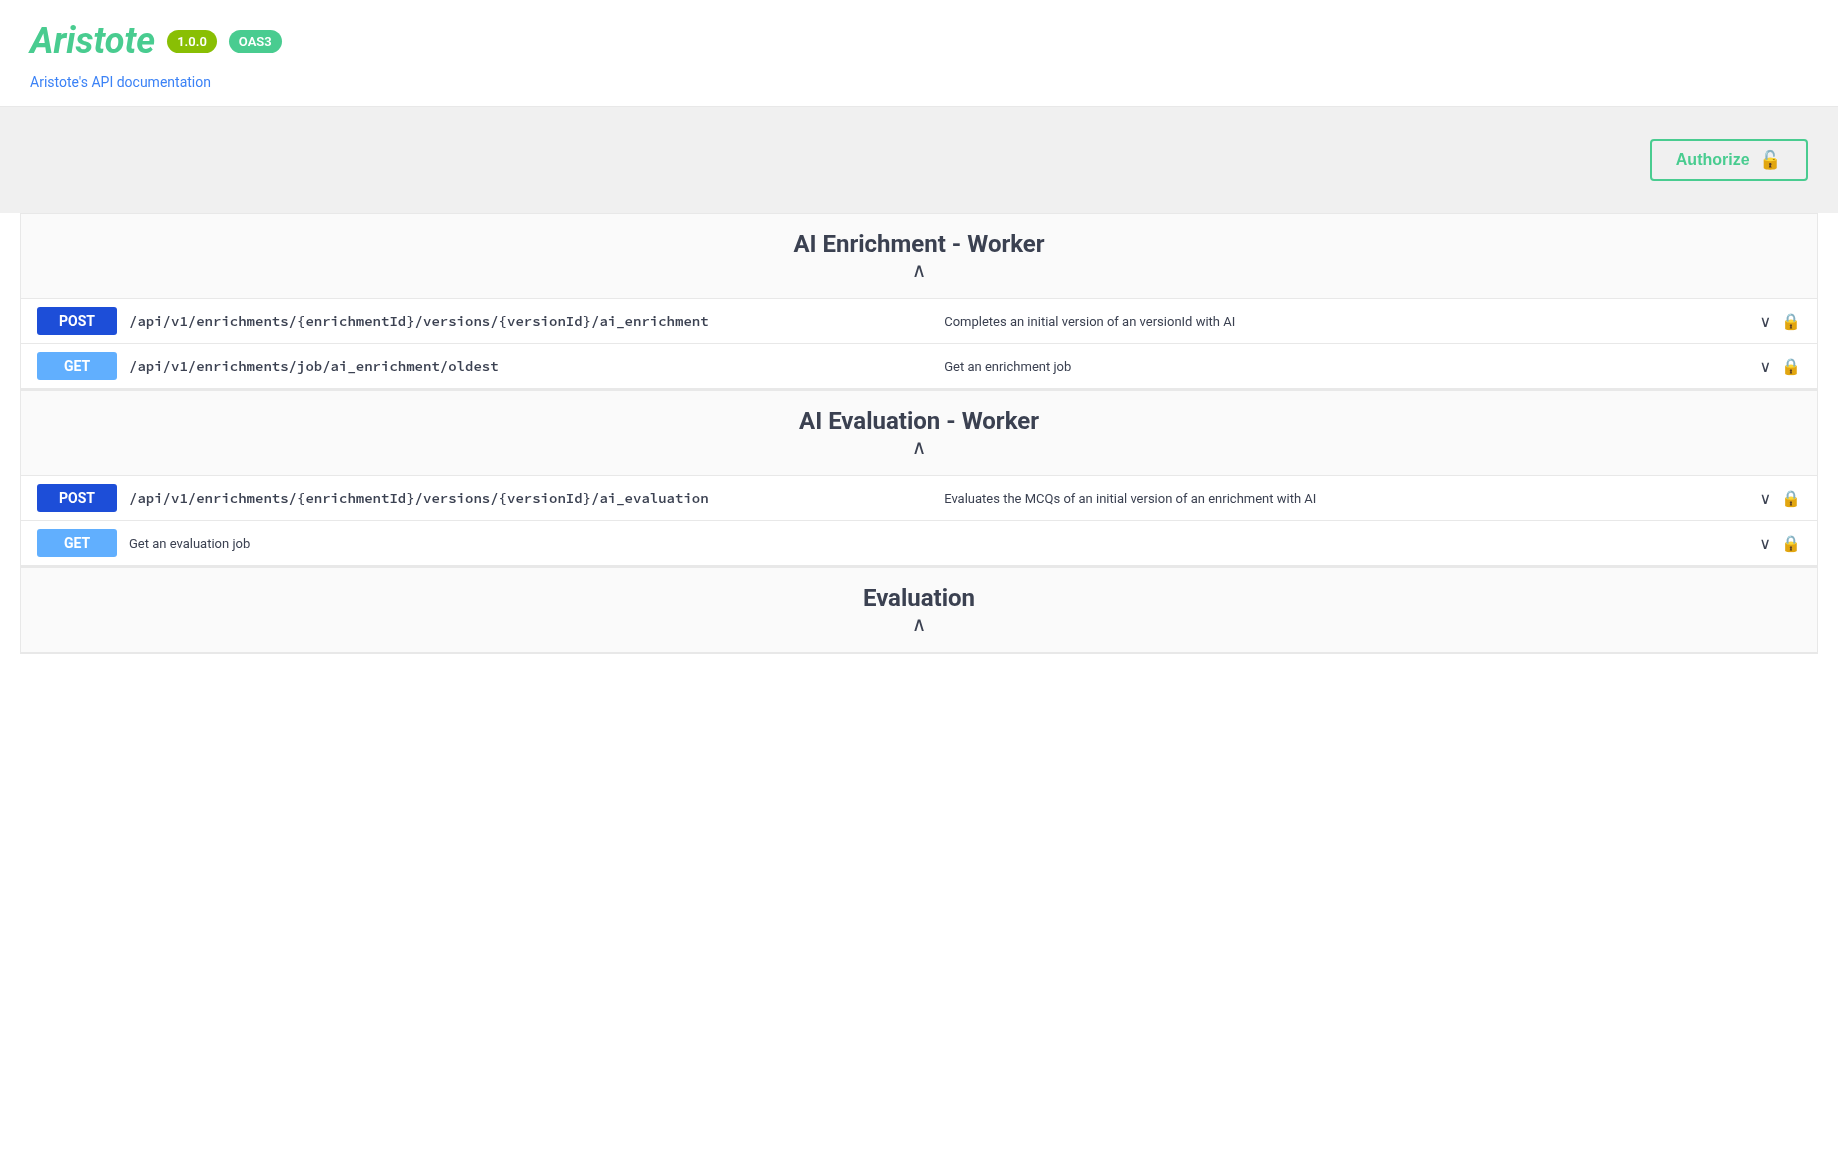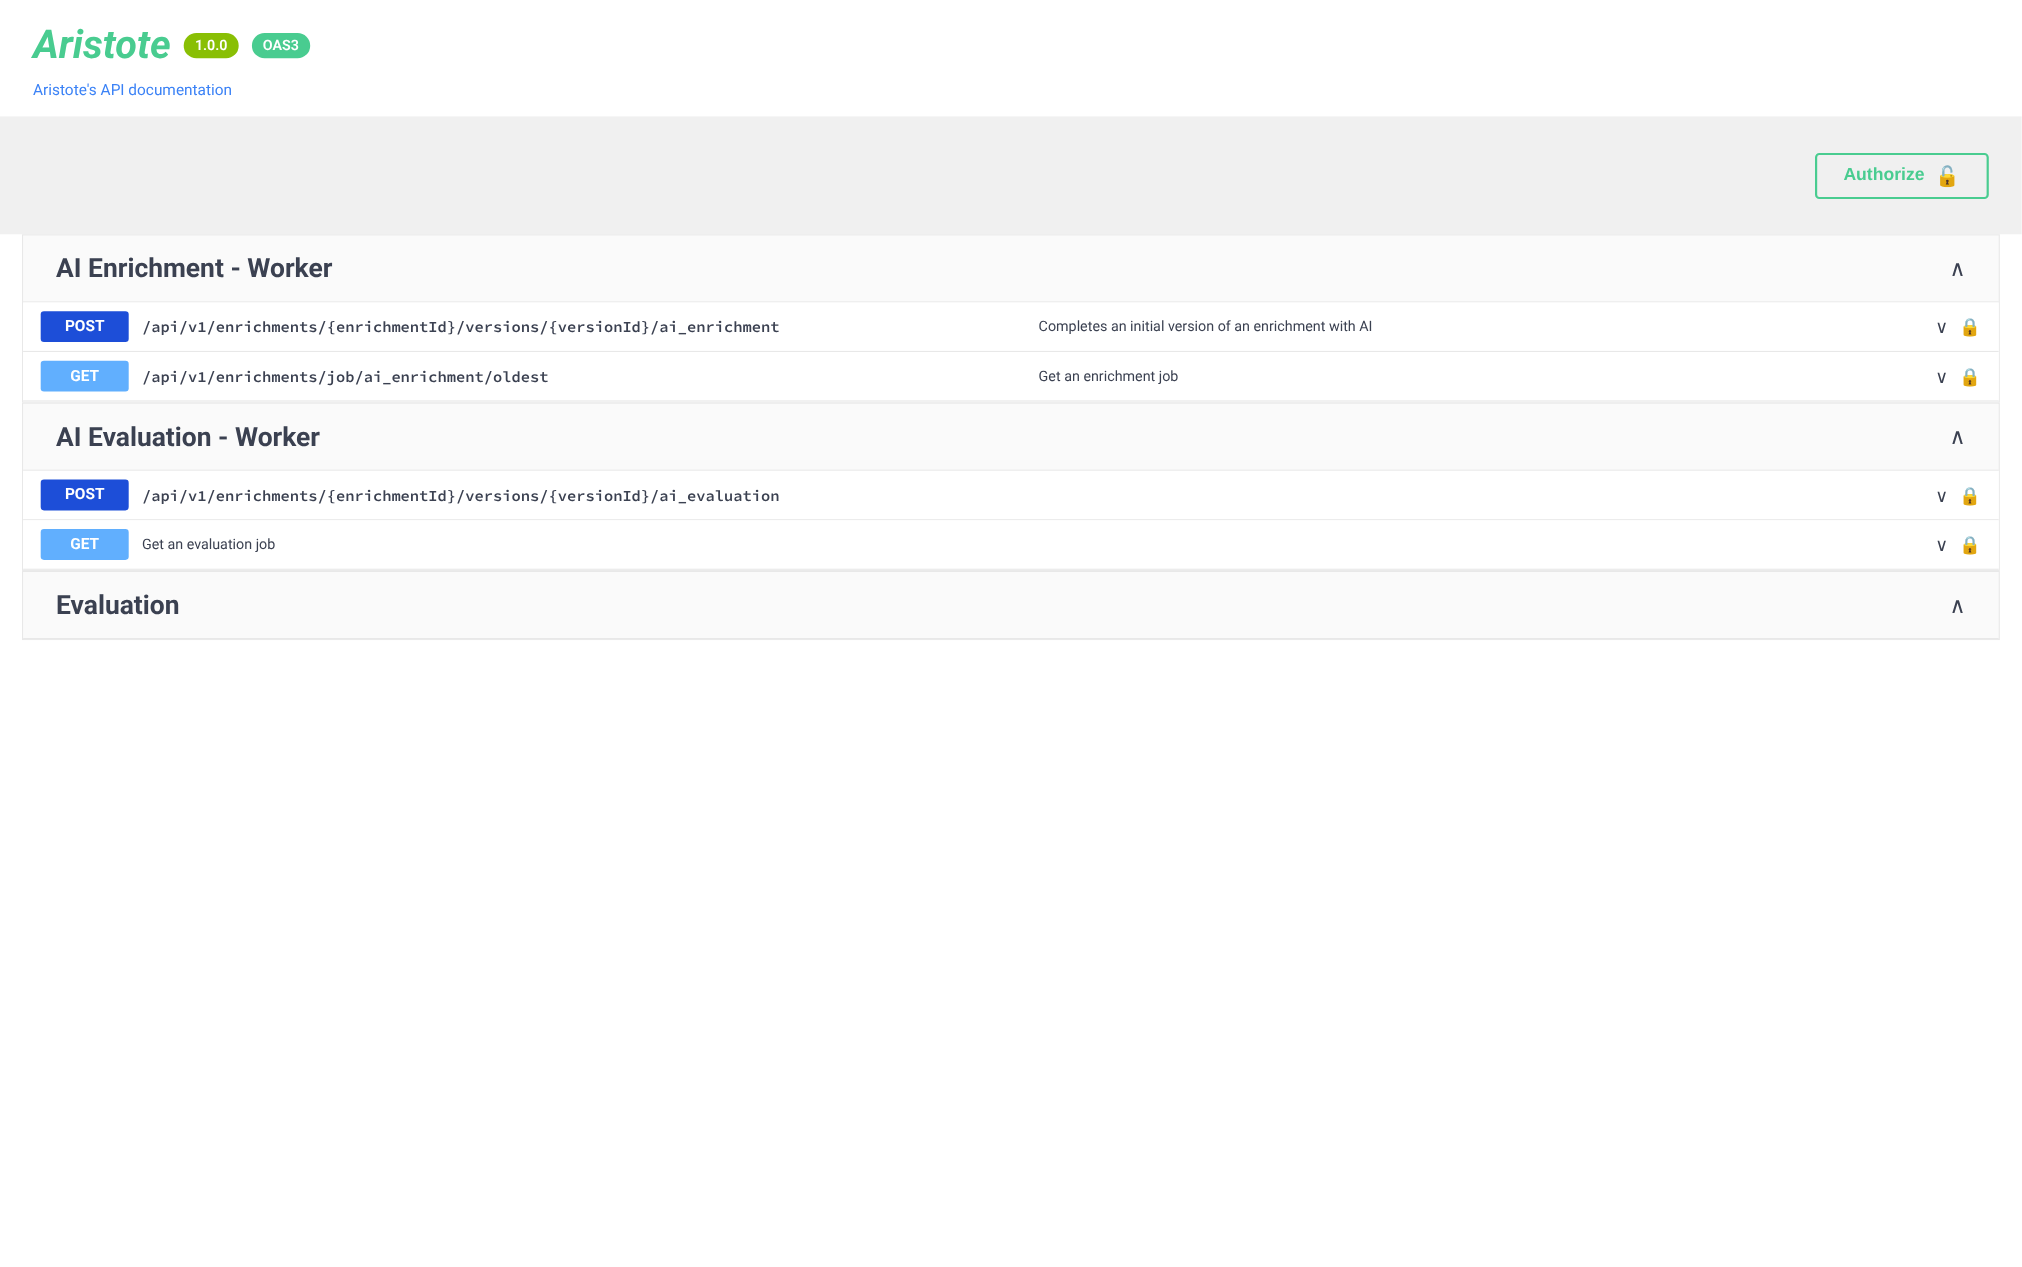--- a/index.html
+++ b/index.html
@@ -81,20 +81,21 @@
     }
 
     .section-header {
       background: rgba(0,0,0,0.02);
       padding: 16px 30px;
       display: flex;
       justify-content: space-between;
       align-items: center;
       cursor: pointer;
       border-bottom: 1px solid #e8e8e8;
+      flex-direction: column;
     }
     .section-title {
       font-size: 24px;
       font-weight: 700;
       color: #3b4151;
     }
     .chevron {
       font-size: 20px;
       color: #3b4151;
     }
@@ -188,21 +189,21 @@
 
   <div class="api-section section-block">
     <div class="section-header">
       <span class="section-title">AI Enrichment - Worker</span>
       <span class="chevron">∧</span>
     </div>
 
     <div class="endpoint-row">
       <span class="method-badge method-post">POST</span>
       <span class="endpoint-path">/api/v1/enrichments/{enrichmentId}/versions/{versionId}/ai_enrichment</span>
-      <span class="endpoint-summary">Completes an initial version of an enrichment with AI</span>
+      <span class="endpoint-summary">Completes an initial version of an versionId with AI</span>
       <span class="endpoint-actions">
         <span class="expand-icon">∨</span>
         <span class="lock-sm">🔒</span>
       </span>
     </div>
 
     <div class="endpoint-row">
       <span class="method-badge method-get">GET</span>
       <span class="endpoint-path">/api/v1/enrichments/job/ai_enrichment/oldest</span>
       <span class="endpoint-summary">Get an enrichment job</span>
@@ -215,20 +216,21 @@
 
   <div class="api-section section-block">
     <div class="section-header">
       <span class="section-title">AI Evaluation - Worker</span>
       <span class="chevron">∧</span>
     </div>
 
     <div class="endpoint-row">
       <span class="method-badge method-post">POST</span>
       <span class="endpoint-path">/api/v1/enrichments/{enrichmentId}/versions/{versionId}/ai_evaluation</span>
+      <span class="endpoint-summary">Evaluates the MCQs of an initial version of an enrichment with AI</span>
       <span class="endpoint-actions">
         <span class="expand-icon">∨</span>
         <span class="lock-sm">🔒</span>
       </span>
     </div>
 
     <div class="endpoint-row">
       <span class="method-badge method-get">GET</span>
       <span class="endpoint-summary">Get an evaluation job</span>
       <span class="endpoint-actions">

